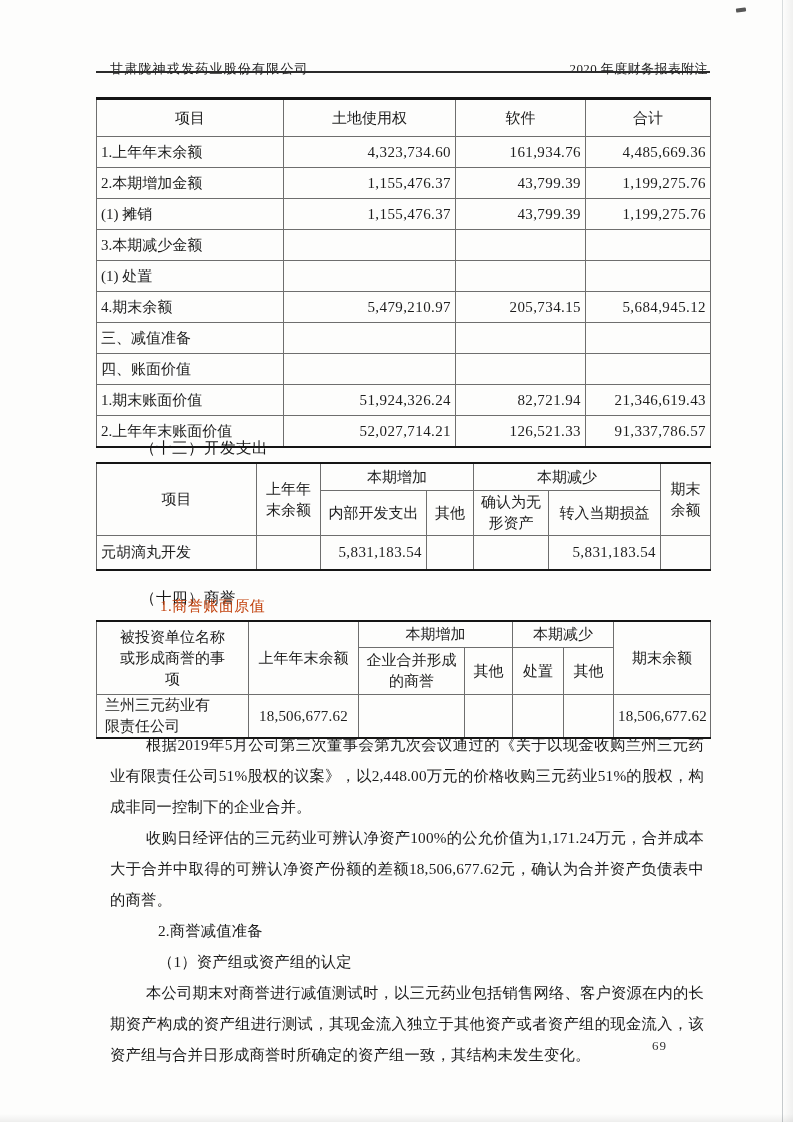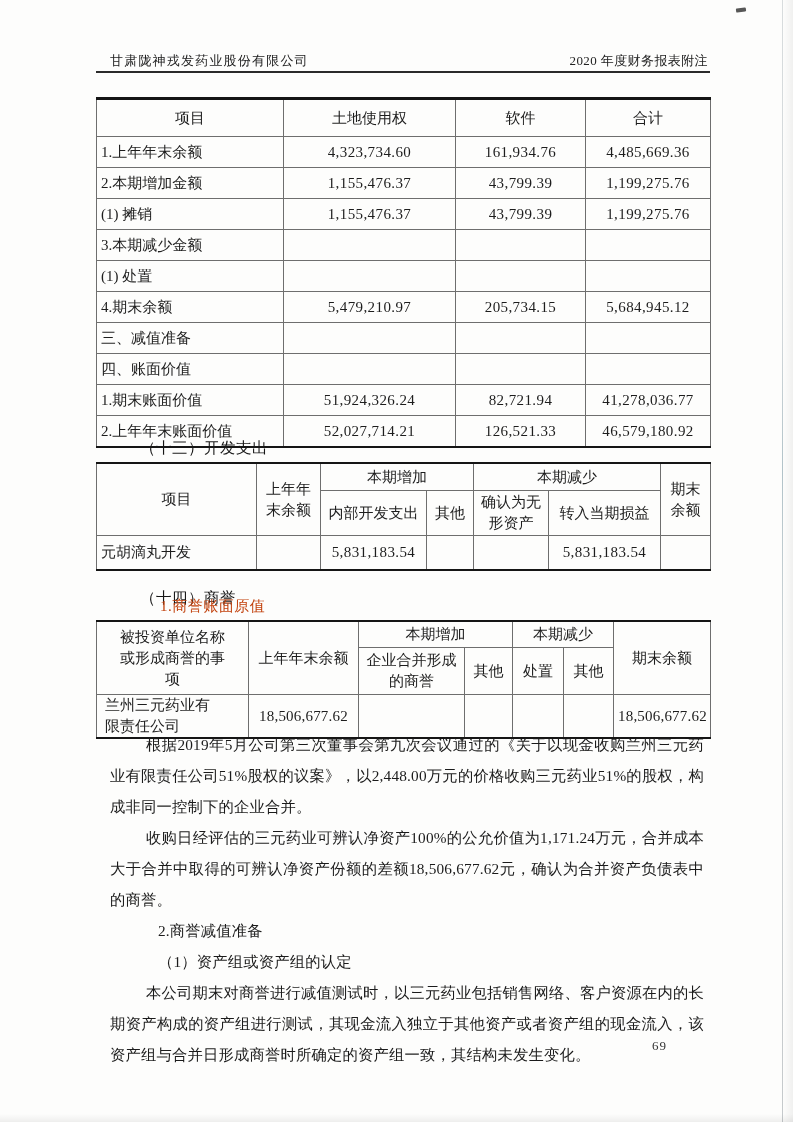--- a/index.html
+++ b/index.html
@@ -6,21 +6,21 @@
   .page{
     position:relative;
     width:793px;height:1122px;
     background:#fdfdfc;
     font-family:"Liberation Serif","DejaVu Serif",serif;
     color:#1f1f1f;
     overflow:hidden;
   }
   
   .doc-header{
-    position:absolute;top:52px;left:110px;width:598px;
+    position:absolute;top:60px;left:110px;width:598px;
     display:flex;justify-content:space-between;align-items:flex-end;
     font-size:13px;color:#222;
   }
   .doc-header .left{letter-spacing:1.2px;}
   .doc-header .right{letter-spacing:0.4px;}
   .header-rule{
     position:absolute;top:71px;left:96px;width:614px;height:0;
     border-top:2px solid #2b2b2b;
   }
   
@@ -44,21 +44,21 @@
   .t1 thead th{height:36px;}
   .t1 tbody td{height:30px;}
   .t2 tr.gh th{height:26px;}
   .t2 tr.sh th{height:44px;}
   .t2 tr.dr td{height:33px;}
   .t3 tr.gh th{height:25px;margin-left:20px;}
   .t3 tr.sh th{height:46px;}
   .t3 tr.dr td{height:40px;}
   td.lbl{text-align:left;padding-left:30px;}
   td.lbl2{text-align:left;padding-left:28px;}
-  td.num{text-align:center;padding-right:9px;letter-spacing:0.4px;white-space:nowrap;}
+  td.num{text-align:right;padding-right:9px;letter-spacing:0.4px;white-space:nowrap;}
   td.num-c{text-align:center;letter-spacing:0.2px;white-space:nowrap;}
   td.num-r{text-align:right;padding-right:4px;letter-spacing:0.2px;white-space:nowrap;}
   .wrap{white-space:pre-line;line-height:21px;}
   
   .sec-heading{
     position:absolute;left:140px;font-size:15.5px;color:#161616;letter-spacing:0.5px;
   }
   .sub-heading{
     position:absolute;left:160px;font-size:15px;color:#c2410c;letter-spacing:0.5px;
   }
@@ -169,27 +169,27 @@
       <tr>
         <td class="lbl">四、账面价值</td>
         <td class="num"></td>
         <td class="num"></td>
         <td class="num"></td>
       </tr>
       <tr>
         <td class="lbl">1.期末账面价值</td>
         <td class="num">51,924,326.24</td>
         <td class="num">82,721.94</td>
-        <td class="num">41,278,036.77</td>
+        <td class="num">21,346,619.43</td>
       </tr>
       <tr>
         <td class="lbl">2.上年年末账面价值</td>
         <td class="num">52,027,714.21</td>
         <td class="num">126,521.33</td>
-        <td class="num">46,579,180.92</td>
+        <td class="num">91,337,786.57</td>
       </tr>
     </tbody>
   </table>
 
   <div class="sec-heading h13">（十三）开发支出</div>
 
   <table class="tbl t2">
     <colgroup>
       <col style="width:160px">
         <col style="width:64px">

